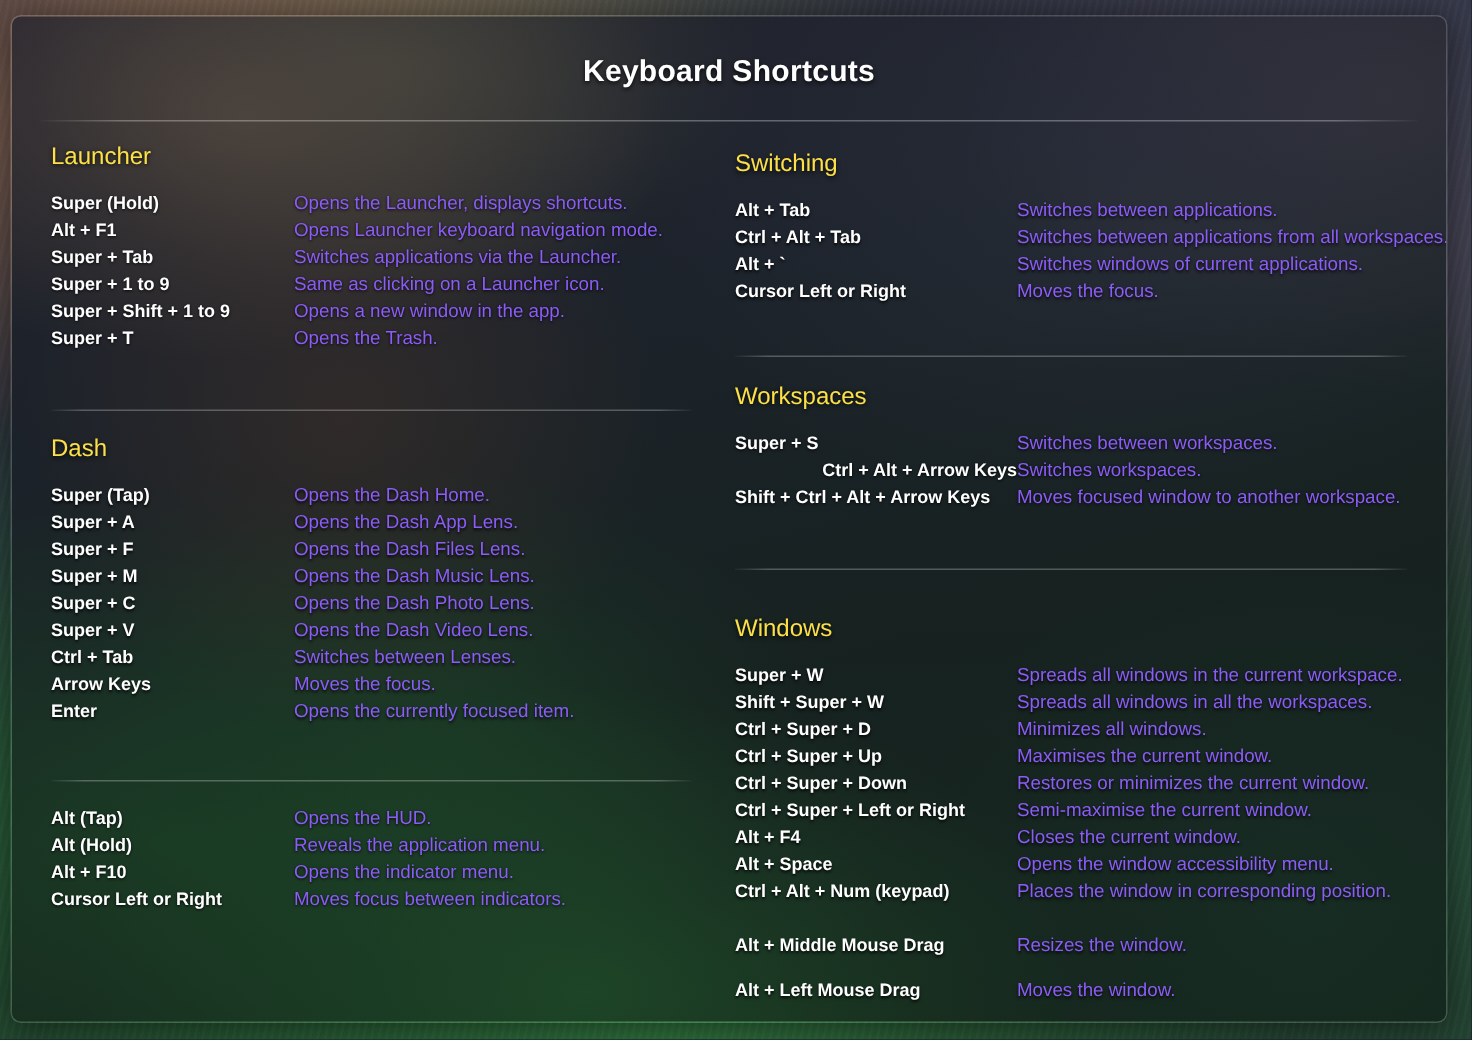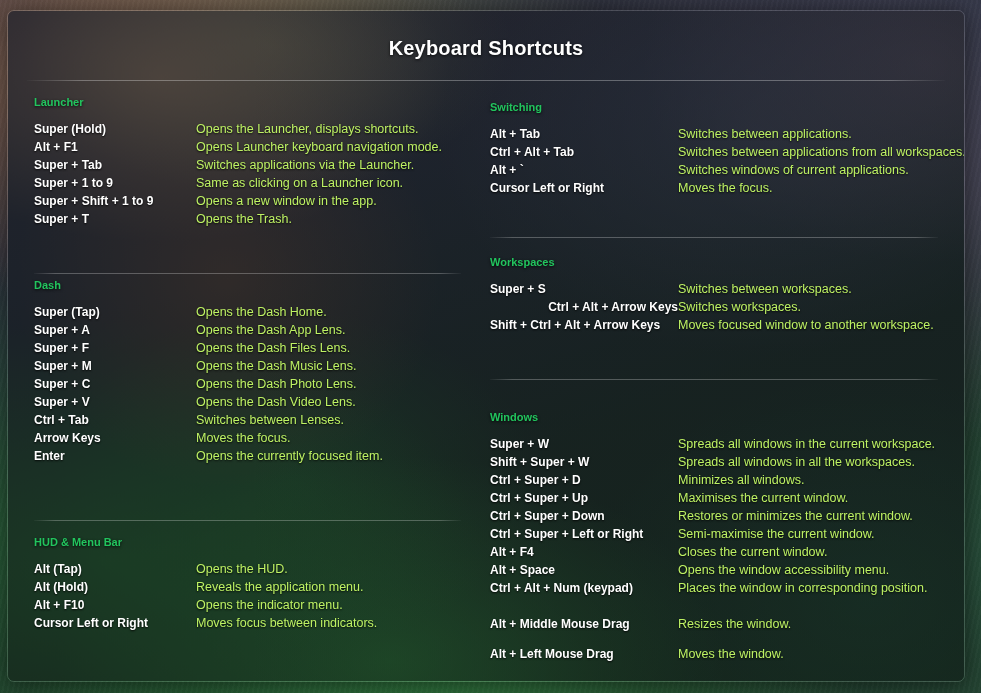--- a/index.html
+++ b/index.html
@@ -80,38 +80,38 @@
   .col-left  { left:19px;  width:443px; }
   .col-right { left:475px; width:464px; }
 
   .section { position:absolute; left:0; width:100%; }
   .section-rule {
     position:absolute; left:7px; right:9px;
     height:1px;
     background:linear-gradient(90deg, rgba(255,255,255,.03), rgba(255,255,255,.26) 5%, rgba(255,255,255,.26) 95%, rgba(255,255,255,.03));
   }
   .section-title {
-    font-size:11px; font-weight:bold; color:#22c55e;
+    font-size:16px; font-weight:normal; color:#fde047;
     padding-left:7px;
     text-shadow:0 1px 3px rgba(0,0,0,.8);
     margin-bottom:12px;
   }
   .rows { padding-left:7px; }
   .row {
     display:flex; align-items:baseline;
     height:18px; line-height:18px;
     white-space:nowrap;
   }
   .key {
     font-size:12px; font-weight:bold; color:#ffffff;
     text-shadow:0 1px 2px rgba(0,0,0,.85);
     flex:0 0 auto;
   }
   .desc {
-    font-size:12.5px; font-weight:normal; color:#bef264;
+    font-size:12.5px; font-weight:normal; color:#8b5cf6;
     text-shadow:0 1px 2px rgba(0,0,0,.85);
     flex:0 0 auto;
   }
   .col-left  .key  { width:162px; }
   .col-right .key  { width:182px; }
 </style>
 </head>
 <body>
 
 <div id="desktop"></div>
@@ -150,21 +150,21 @@
               <div class="row">
                 <span class="key">Super + Shift + 1 to 9</span>
                 <span class="desc">Opens a new window in the app.</span>
               </div>
               <div class="row">
                 <span class="key">Super + T</span>
                 <span class="desc">Opens the Trash.</span>
               </div>
             </div>
           </div>
-          <div class="section" style="top: 268px;">
+          <div class="section" style="top: 280px;">
             <div class="section-title">Dash</div>
             <div class="rows">
               <div class="row">
                 <span class="key">Super (Tap)</span>
                 <span class="desc">Opens the Dash Home.</span>
               </div>
               <div class="row">
                 <span class="key">Super + A</span>
                 <span class="desc">Opens the Dash App Lens.</span>
               </div>
@@ -192,21 +192,20 @@
                 <span class="key">Arrow Keys</span>
                 <span class="desc">Moves the focus.</span>
               </div>
               <div class="row">
                 <span class="key">Enter</span>
                 <span class="desc">Opens the currently focused item.</span>
               </div>
             </div>
           </div>
           <div class="section" style="top: 525px;">
-            <div class="section-title">HUD &amp; Menu Bar</div>
             <div class="rows">
               <div class="row">
                 <span class="key">Alt (Tap)</span>
                 <span class="desc">Opens the HUD.</span>
               </div>
               <div class="row">
                 <span class="key">Alt (Hold)</span>
                 <span class="desc">Reveals the application menu.</span>
               </div>
               <div class="row">

